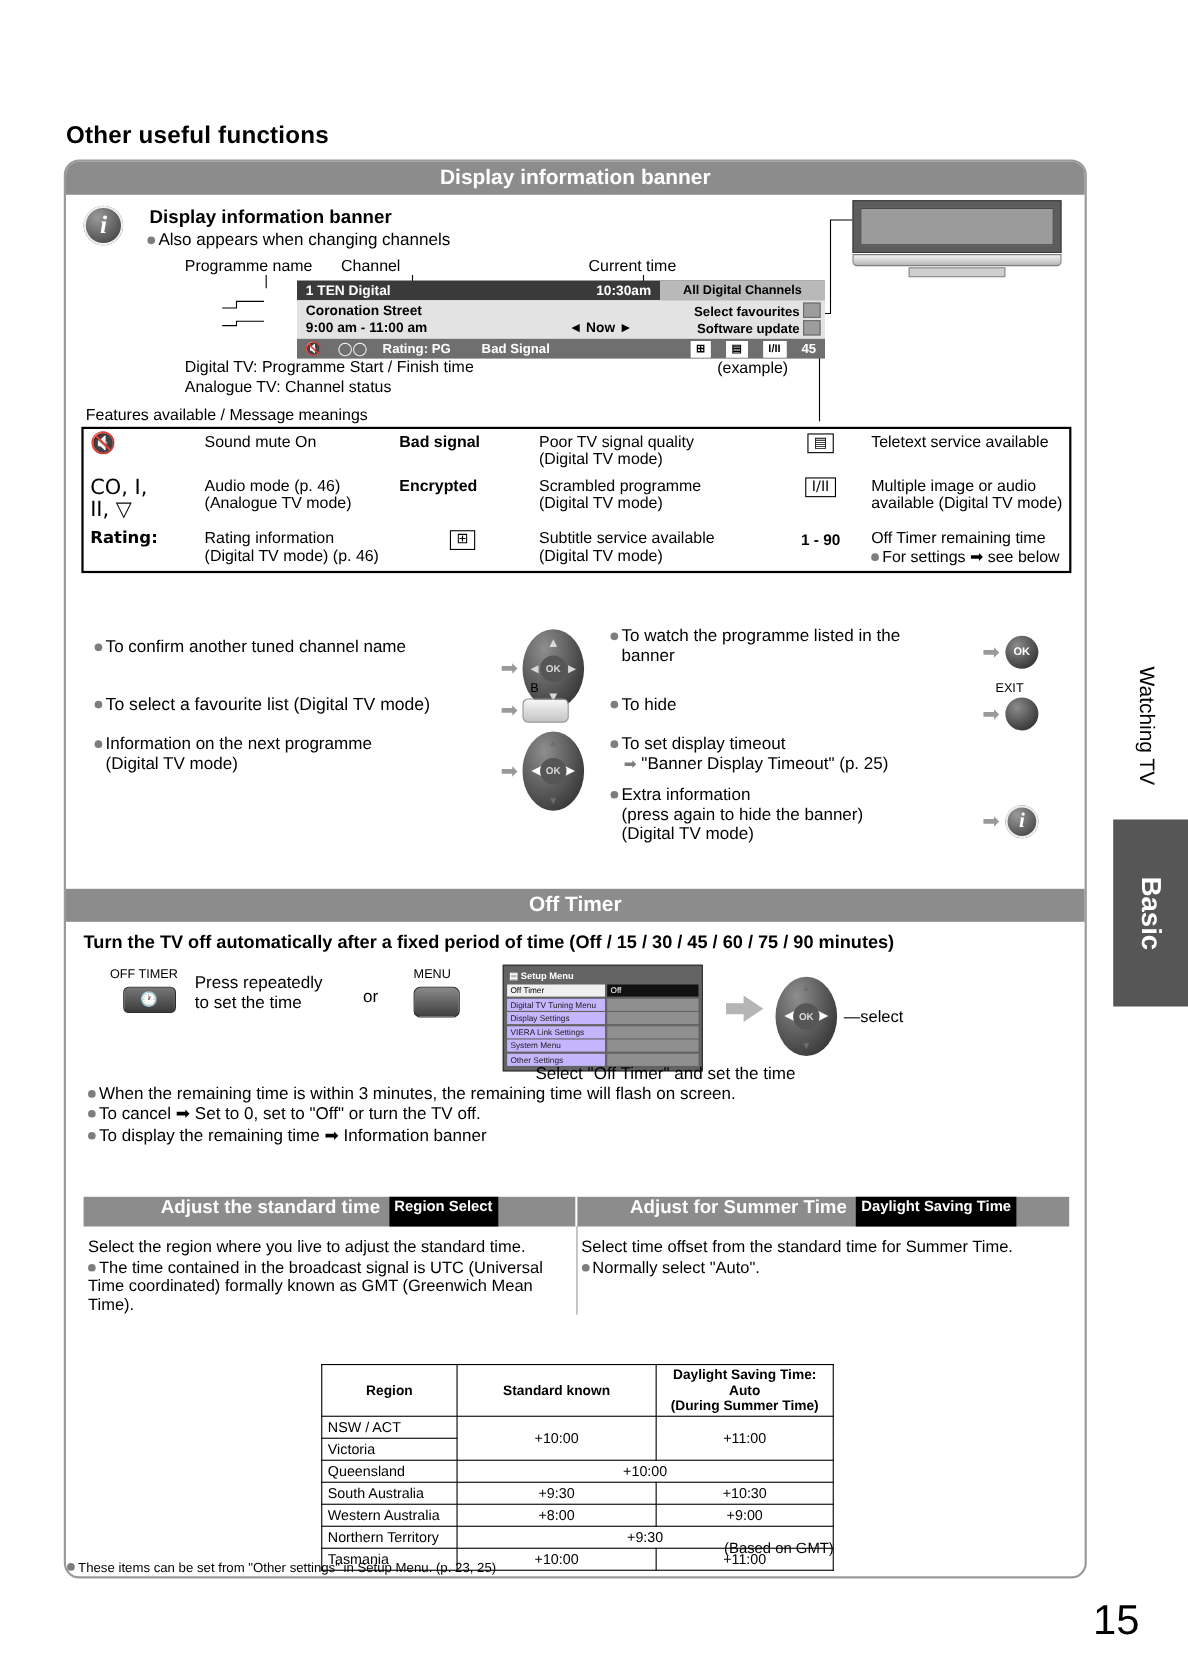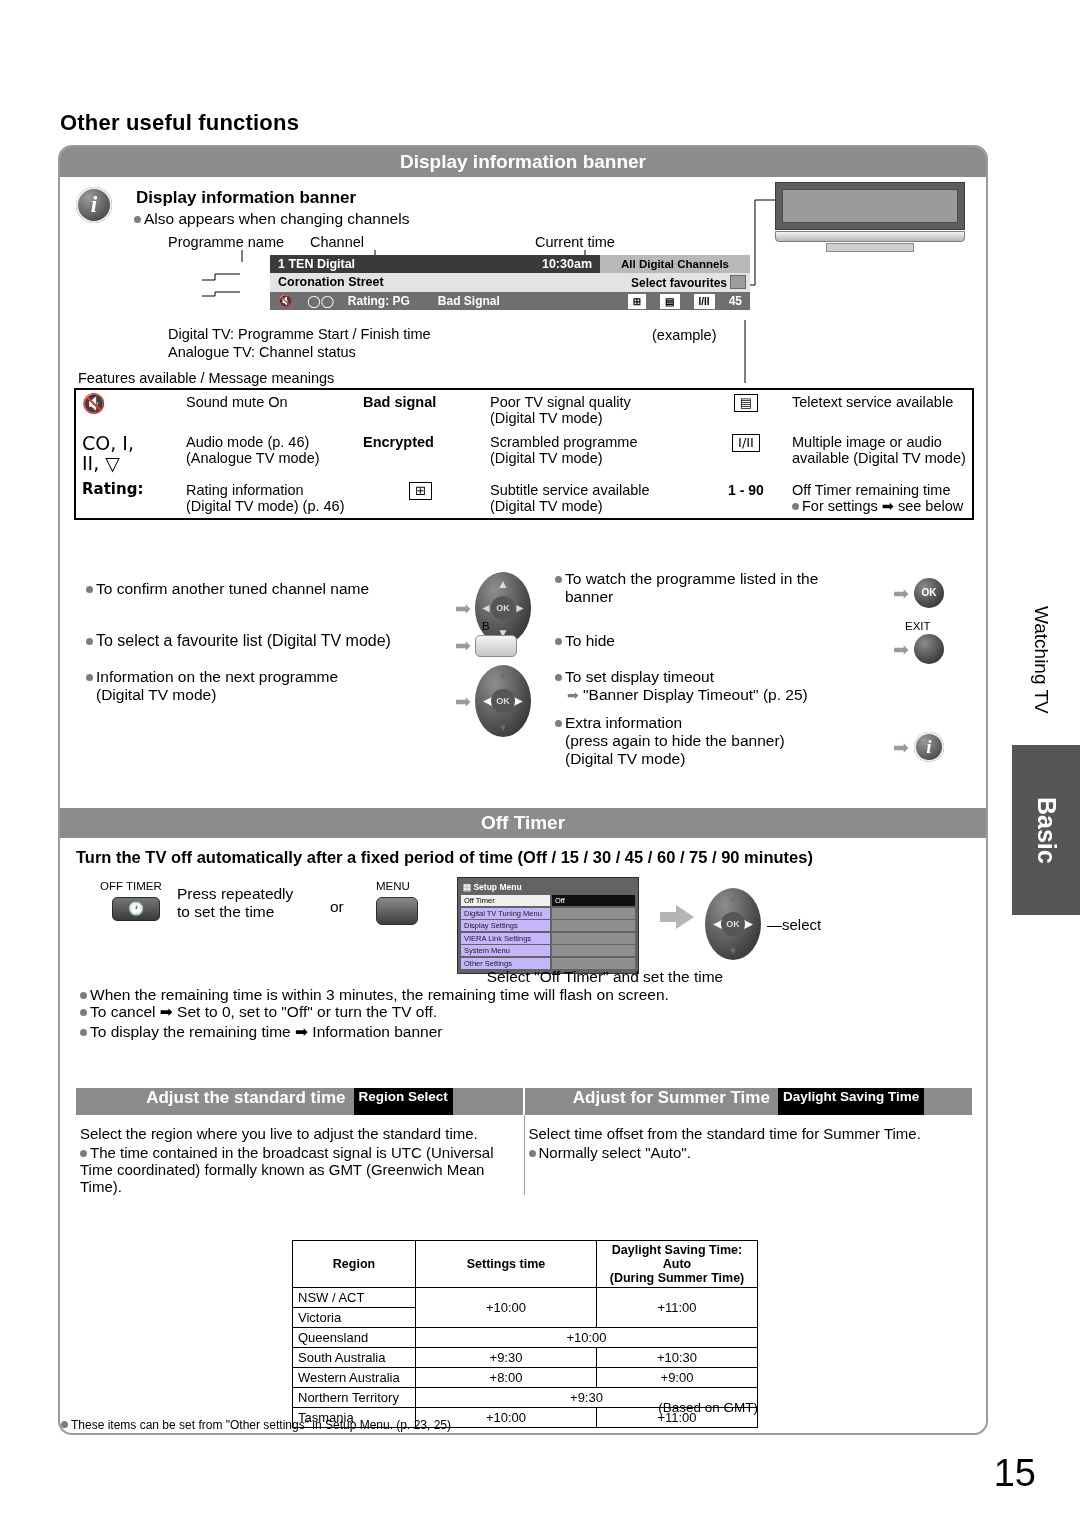--- a/index.html
+++ b/index.html
@@ -188,20 +188,25 @@
   <div class="bn-row1">
     <span class="bn-ch">1 TEN Digital</span>
     <span class="bn-time">10:30am</span>
     <span class="bn-right-btn">All Digital Channels</span>
   </div>
   <div class="bn-mid">
     <div class="bn-mid-row">
       <span class="bn-prog">Coronation Street</span>
       <span class="bn-side"><span>Select favourites</span><span class="bn-sq"></span></span>
     </div>
+    <div class="bn-mid-row">
+      <span class="bn-prog">9:00 am - 11:00 am</span>
+      <span class="bn-now">◄ Now ►</span>
+      <span class="bn-side"><span>Software update</span><span class="bn-sq"></span></span>
+    </div>
   </div>
   <div class="bn-row4">
     <span style="margin-right:14px;font-family:'DejaVu Sans',sans-serif">🔇</span>
     <span style="margin-right:14px;font-family:'DejaVu Sans',sans-serif">◯◯</span>
     <span style="margin-right:28px">Rating: PG</span>
     <span style="flex:1">Bad Signal</span>
     <span class="bn-ic">⊞</span>
     <span class="bn-ic">▤</span>
     <span class="bn-ic">I/II</span>
     <span style="margin-right:8px">45</span>
@@ -406,21 +411,21 @@
       <div>Select time offset from the standard time for Summer Time.</div>
       <div style="margin-top:2px"><span class="bdot"></span><span>Normally select "Auto".</span></div>
     </div>
   </div>
 </div>
 
 <table class="rtable">
   <tbody>
       <tr>
     <th style="width:112px">Region</th>
-    <th style="width:170px">Settings time</th>
+    <th style="width:170px">Standard known</th>
     <th><span>Daylight Saving Time: Auto</span><br><span>(During Summer Time)</span></th>
   </tr>
   <tr>
     <td>NSW / ACT</td>
     <td class="ctr" rowspan="2">+10:00</td>
     <td class="ctr" rowspan="2">+11:00</td>
   </tr>
   <tr>
     <td>Victoria</td>
   </tr>

